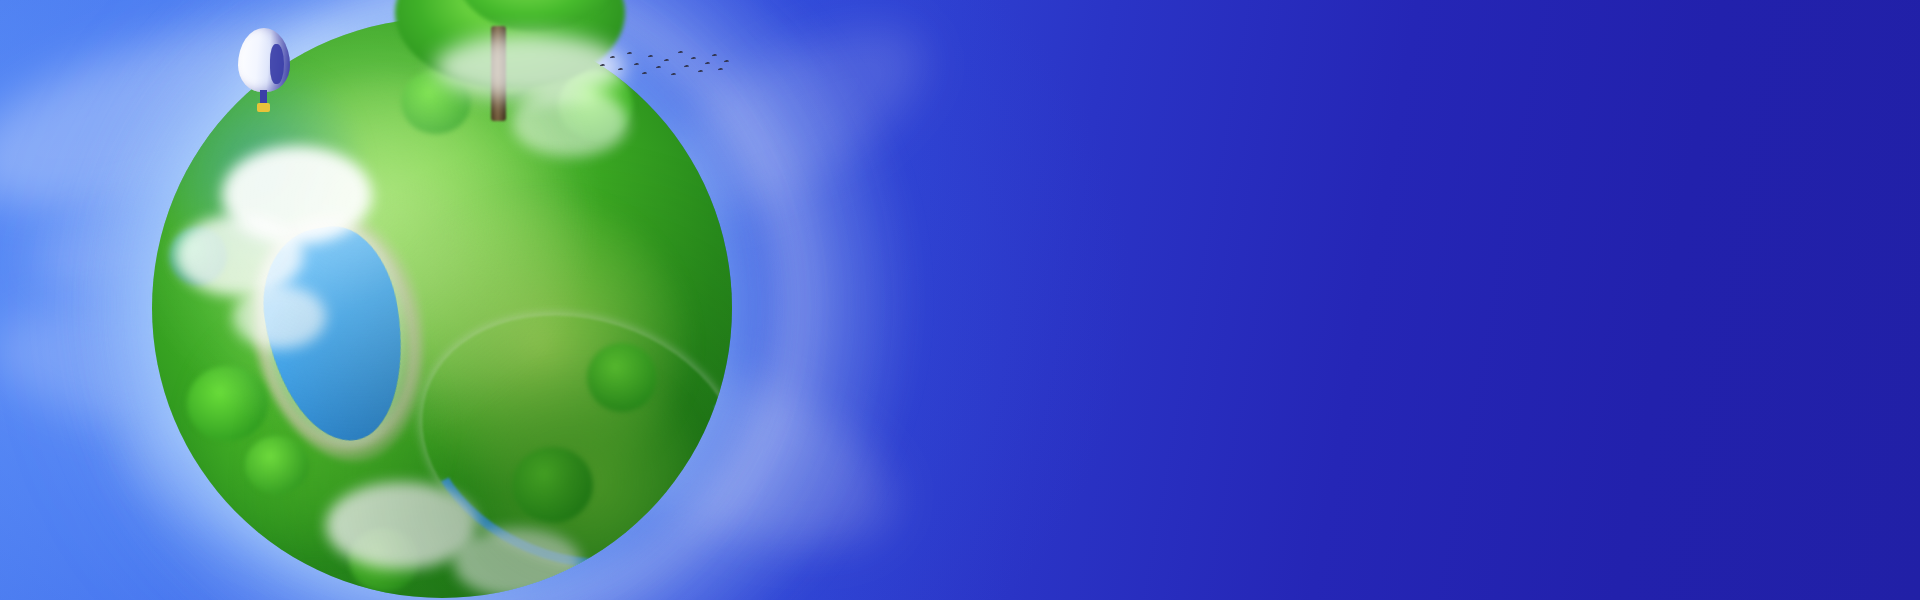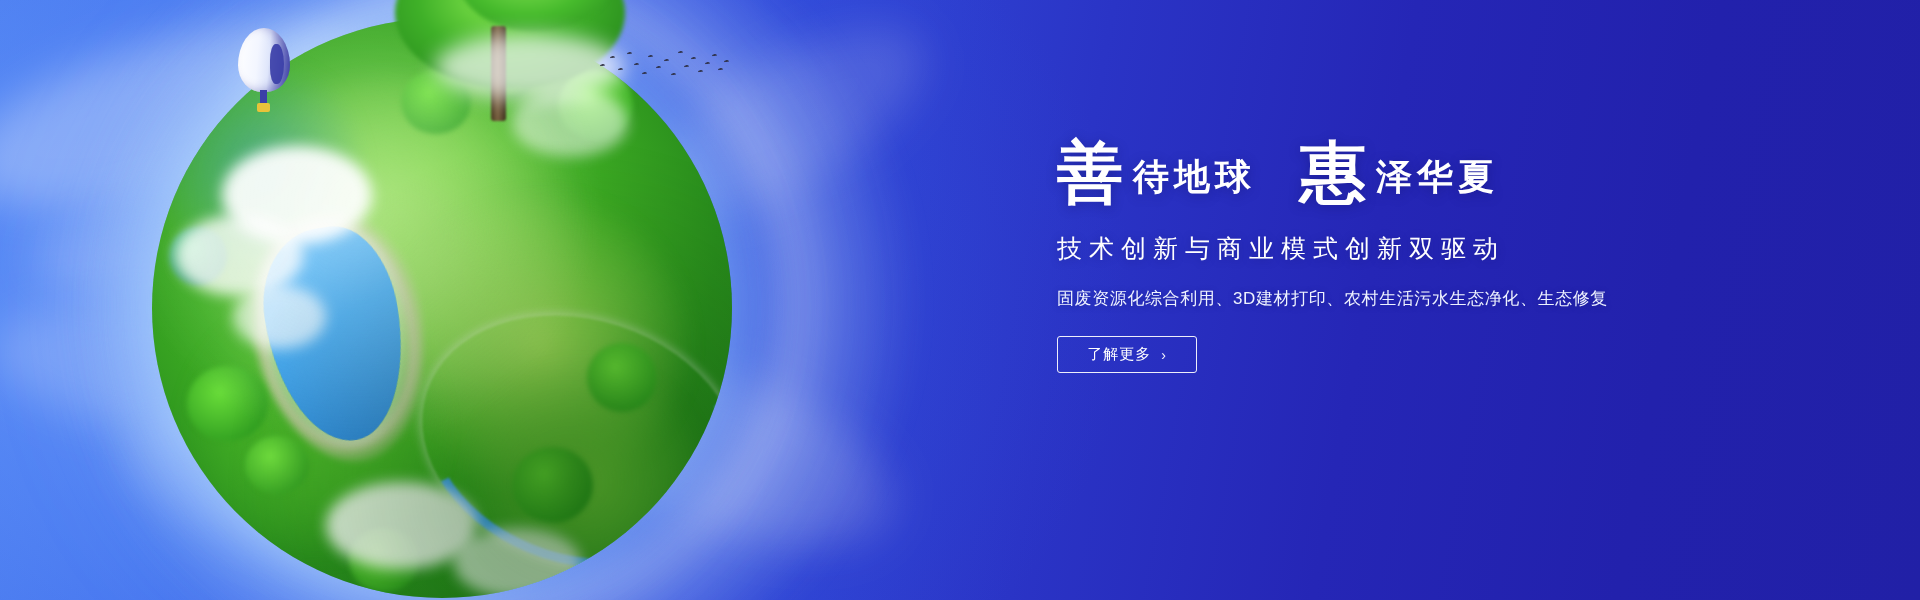--- a/index.html
+++ b/index.html
@@ -278,29 +278,13 @@
       <span style="left: 82px; top: 5px;"></span>
       <span style="left: 88px; top: 19px;"></span>
       <span style="left: 95px; top: 11px;"></span>
       <span style="left: 102px; top: 24px;"></span>
       <span style="left: 109px; top: 16px;"></span>
       <span style="left: 116px; top: 8px;"></span>
       <span style="left: 122px; top: 22px;"></span>
       <span style="left: 128px; top: 14px;"></span>
     </div>
 
-  <div class="copy">
-
-    <div class="headline">
-      <span class="big">善</span><span class="sm">待地球</span><span class="gap"></span><span class="big">惠</span><span class="sm">泽华夏</span>
-    </div>
-
-    <div class="subtitle">技术创新与商业模式创新双驱动</div>
-
-    <div class="desc">固废资源化综合利用、3D建材打印、农村生活污水生态净化、生态修复</div>
-
-    <button class="cta">
-      <span>了解更多</span>
-      <span class="chev">›</span>
-    </button>
-
-  </div>
 </div>
 
 </body></html>

